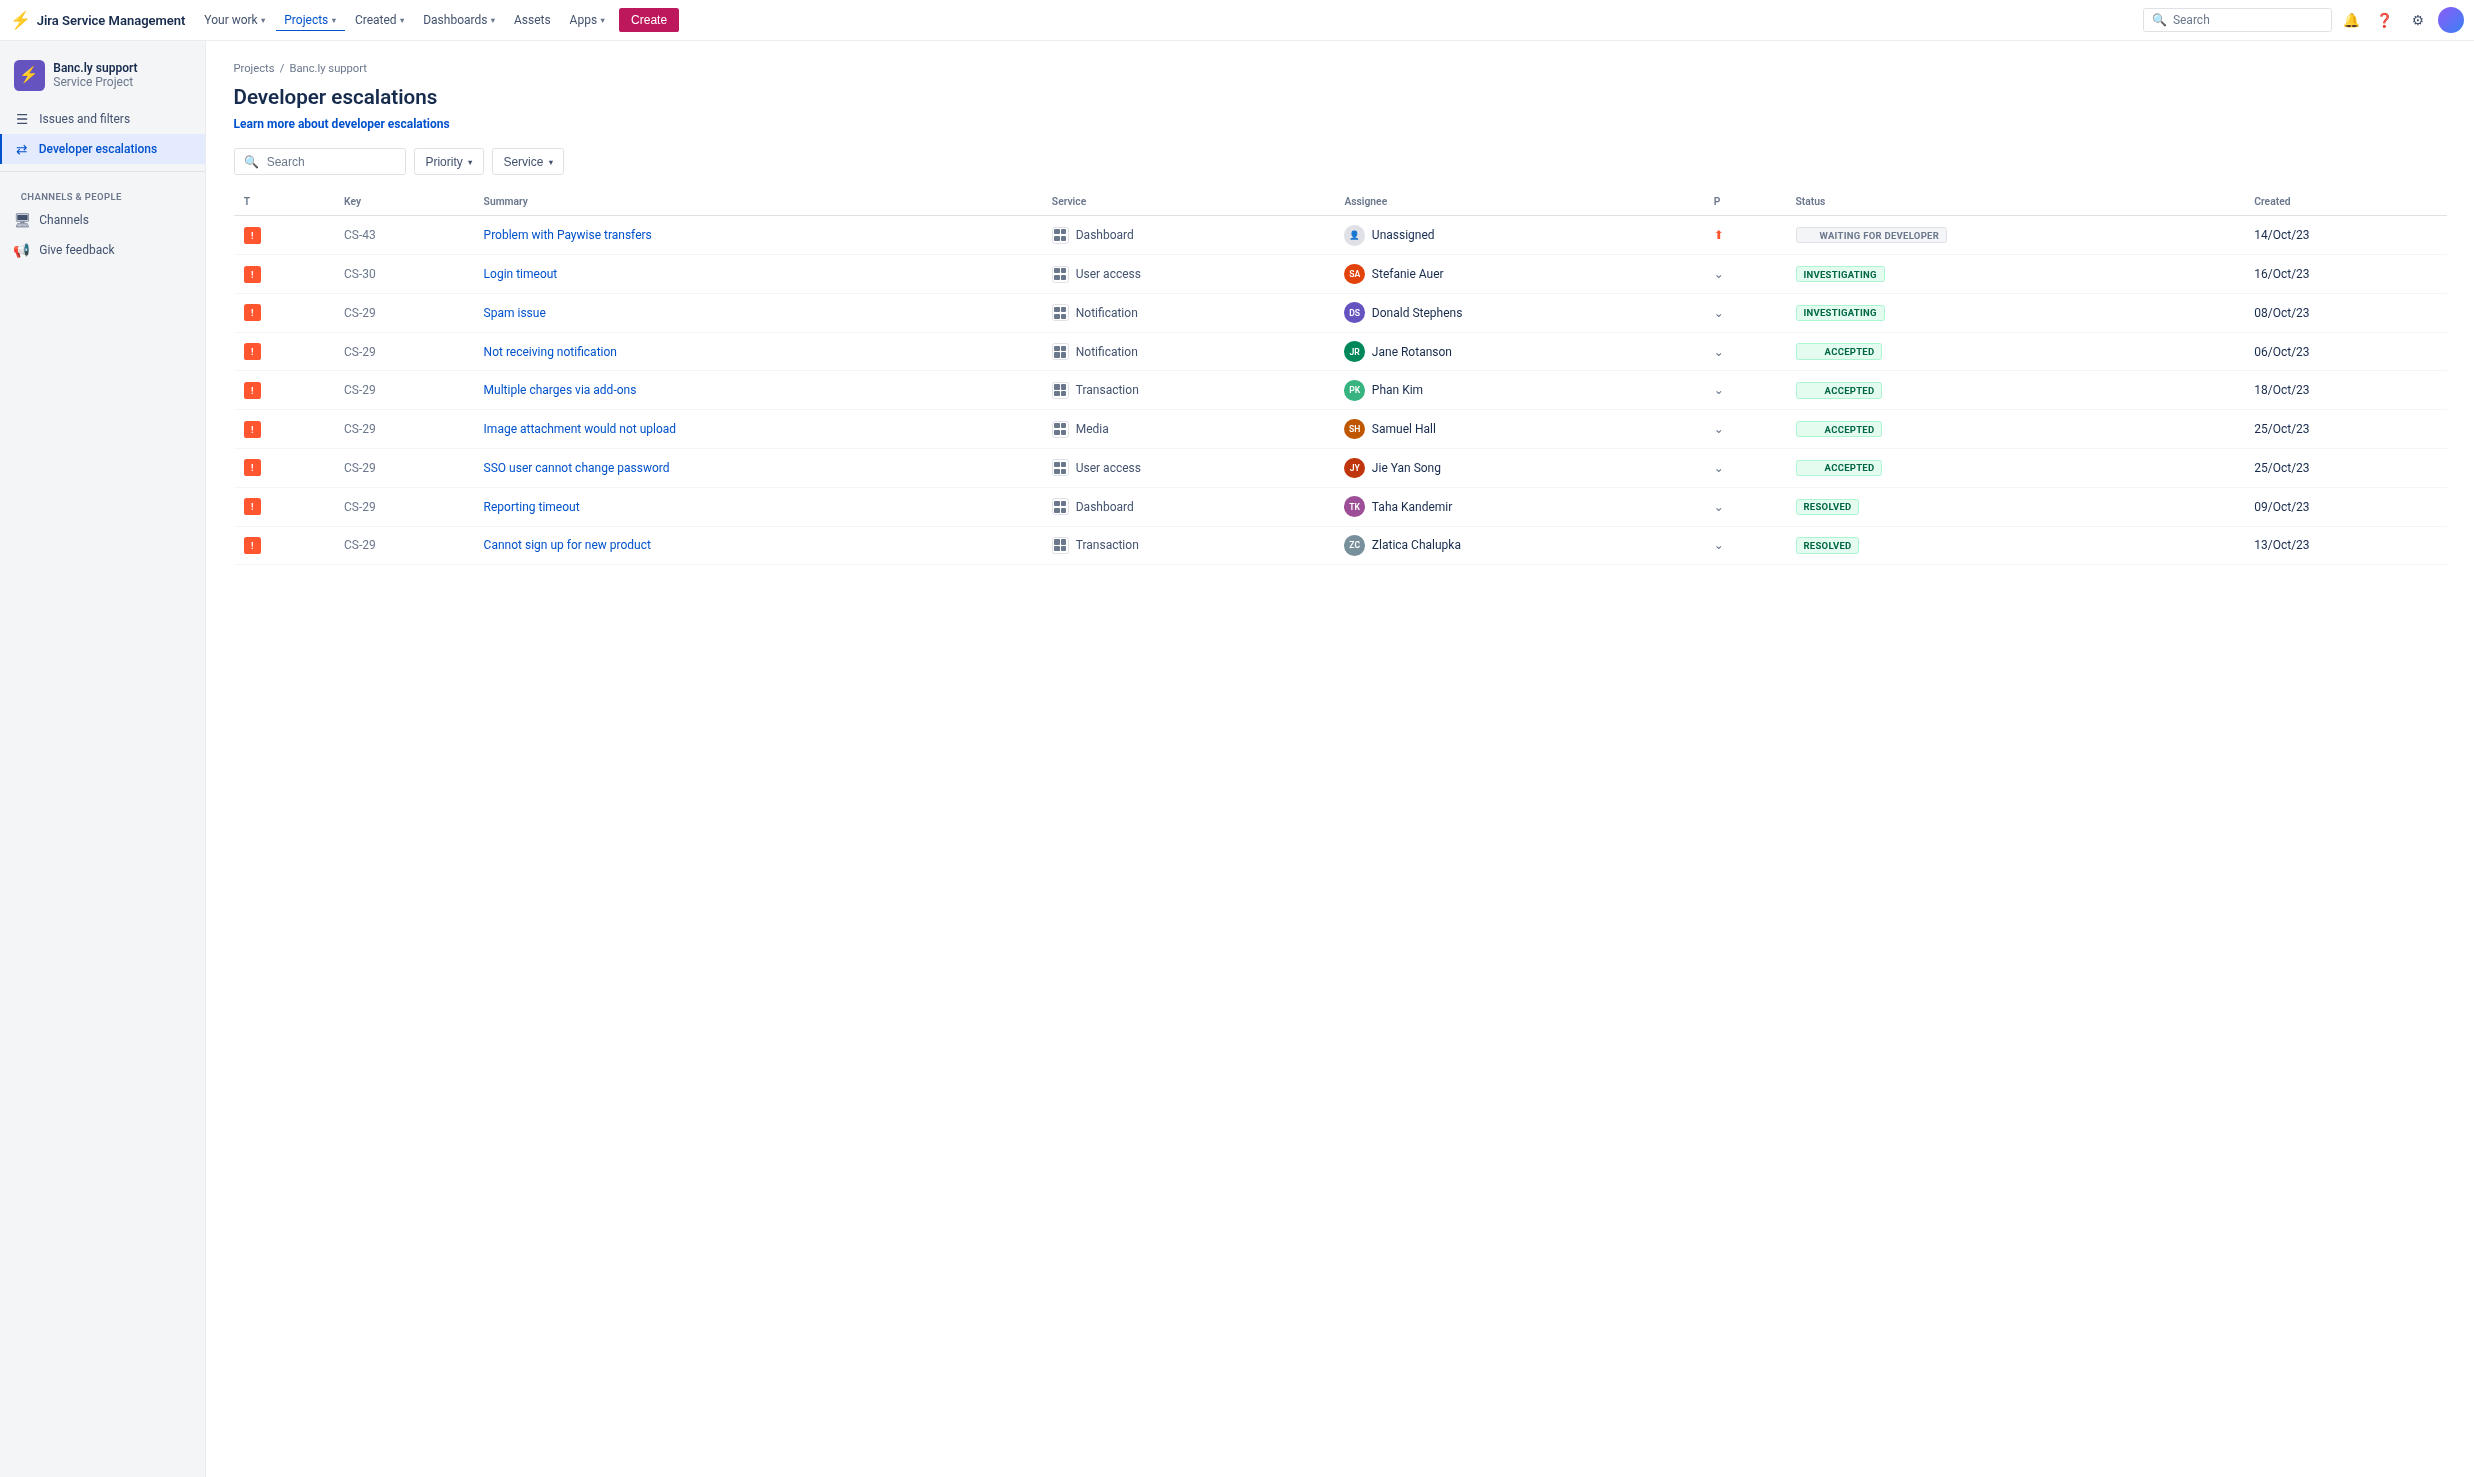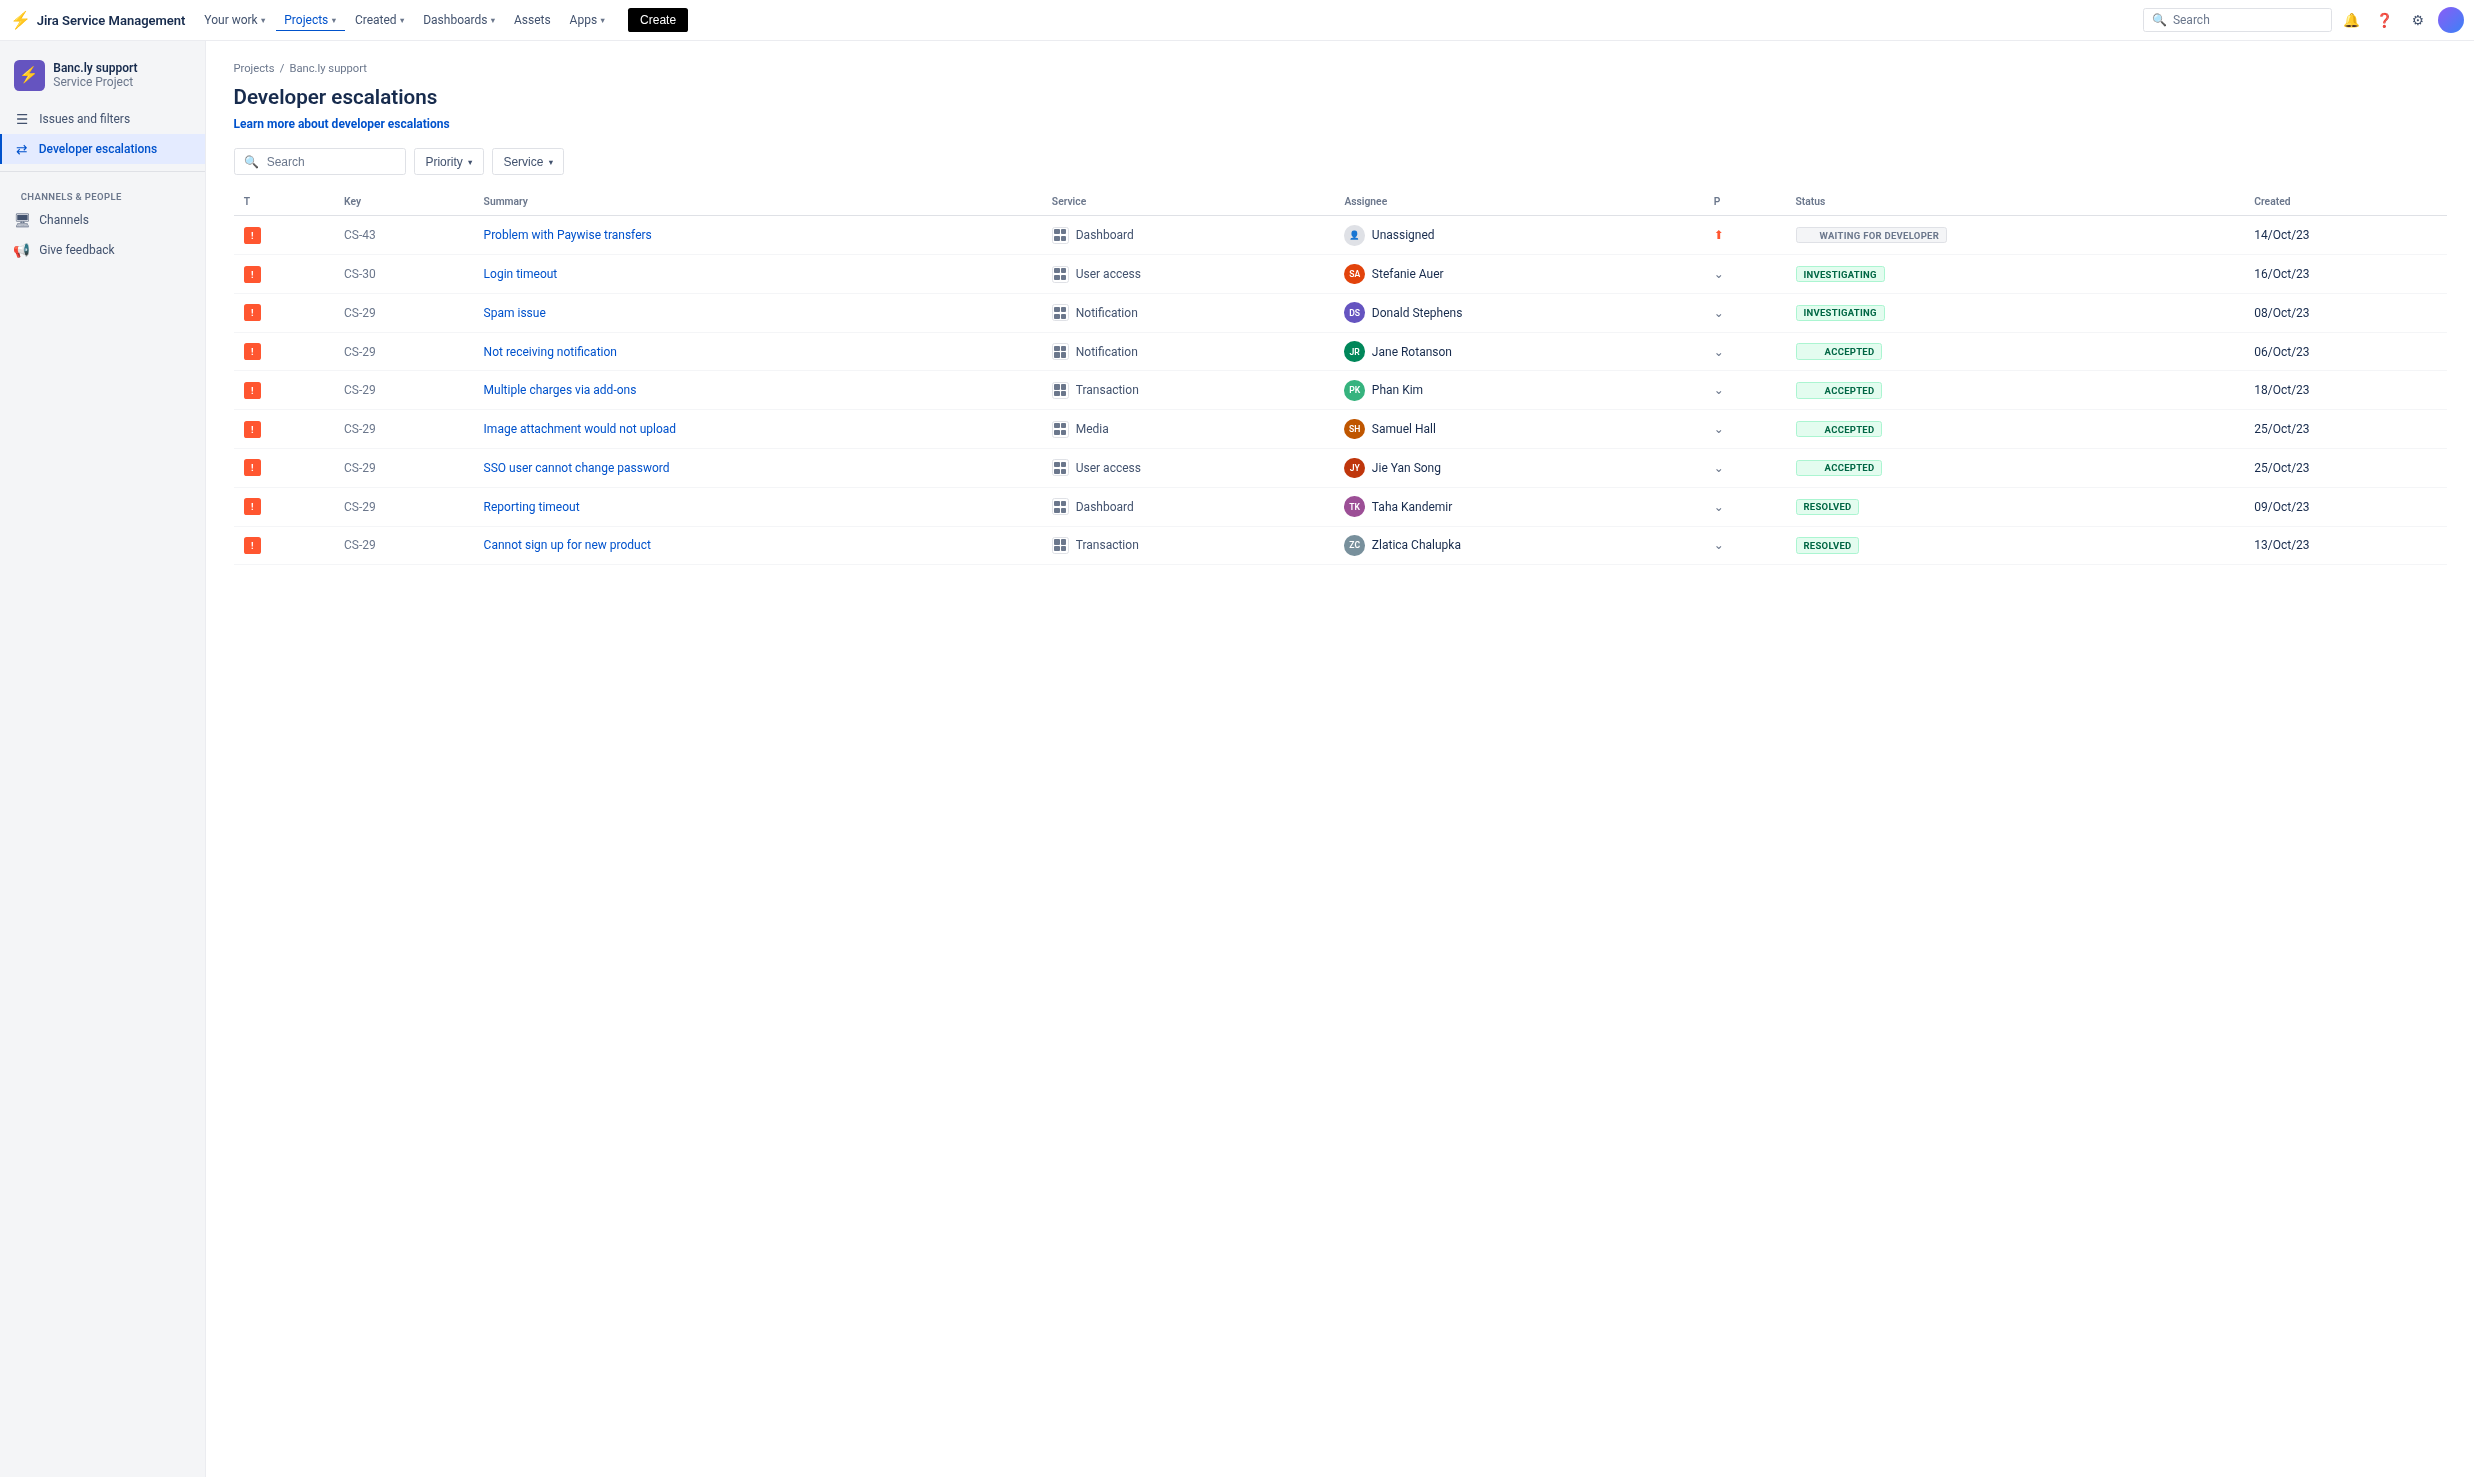--- a/index.html
+++ b/index.html
@@ -10,21 +10,21 @@
       display: flex; align-items: center; height: 41px;
       background: #fff; border-bottom: 0.9px solid #ebecf0;
       padding: 0 10.3px; gap: 3.4px; position: fixed; top: 0; left: 0; right: 0; z-index: 100;
     }
     .topnav-logo { display: flex; align-items: center; gap: 5.2px; text-decoration: none; color: #172b4d; font-weight: 600; font-size: 13px; margin-right: 6.9px; }
     .topnav-logo .bolt { color: #2684ff; font-size: 17px; }
     .topnav-nav { display: flex; align-items: center; gap: 1.7px; flex: 1; }
     .nav-item { padding: 3.4px 8.6px; border-radius: 2.6px; cursor: pointer; color: #42526e; font-size: 12px; white-space: nowrap; display: flex; align-items: center; gap: 3.4px; }
     .nav-item.active { color: #0052cc; border-bottom: 1.7px solid #0052cc; border-radius: 0; }
     .nav-chevron { font-size: 8.6px; color: #6b778c; }
-    .create-btn { background: #000000; color: #fff; border: none; border-radius: 2.6px; padding: 5.2px 12px; font-size: 12px; font-weight: 500; cursor: pointer; margin-left: 13px; }
+    .create-btn { background: #be185d; color: #fff; border: none; border-radius: 2.6px; padding: 5.2px 12px; font-size: 12px; font-weight: 500; cursor: pointer; margin-left: 4px; }
     .topnav-right { display: flex; align-items: center; gap: 6.9px; margin-left: auto; }
     .search-box { display: flex; align-items: center; border: 0.9px solid #dfe1e6; border-radius: 2.6px; padding: 4.3px 8.6px; gap: 5.2px; width: 189px; color: #6b778c; font-size: 12px; cursor: text; }
     .icon-btn { width: 26px; height: 26px; border-radius: 50%; display: flex; align-items: center; justify-content: center; cursor: pointer; color: #42526e; font-size: 13.7px; }
     .avatar { width: 26px; height: 26px; border-radius: 50%; background: linear-gradient(135deg, #8b5cf6, #3b82f6); display: flex; align-items: center; justify-content: center; color: #fff; font-size: 10.3px; cursor: pointer; overflow: hidden; }
 
     
     .layout { display: flex; margin-top: 41px; min-height: calc(100vh - 41px); }
 
     
     .sidebar { width: 206px; background: #f4f5f7; border-right: 0.9px solid #ebecf0; padding: 10.3px 0; flex-shrink: 0; }

